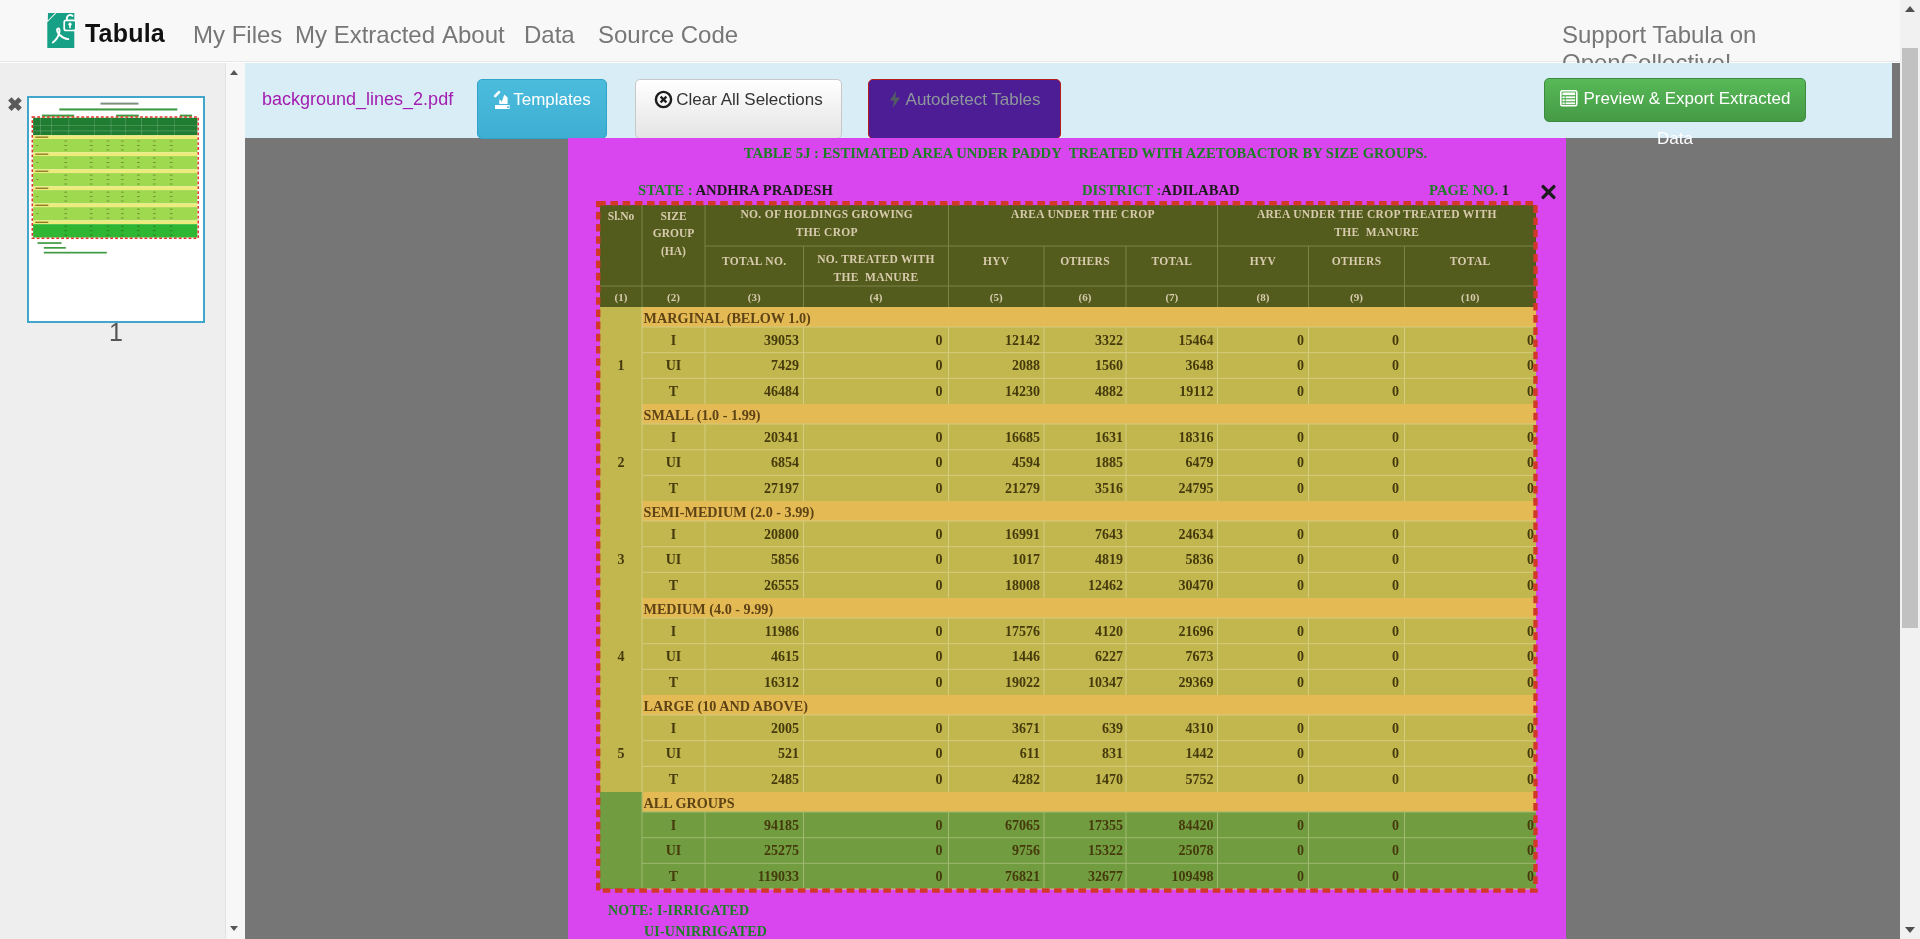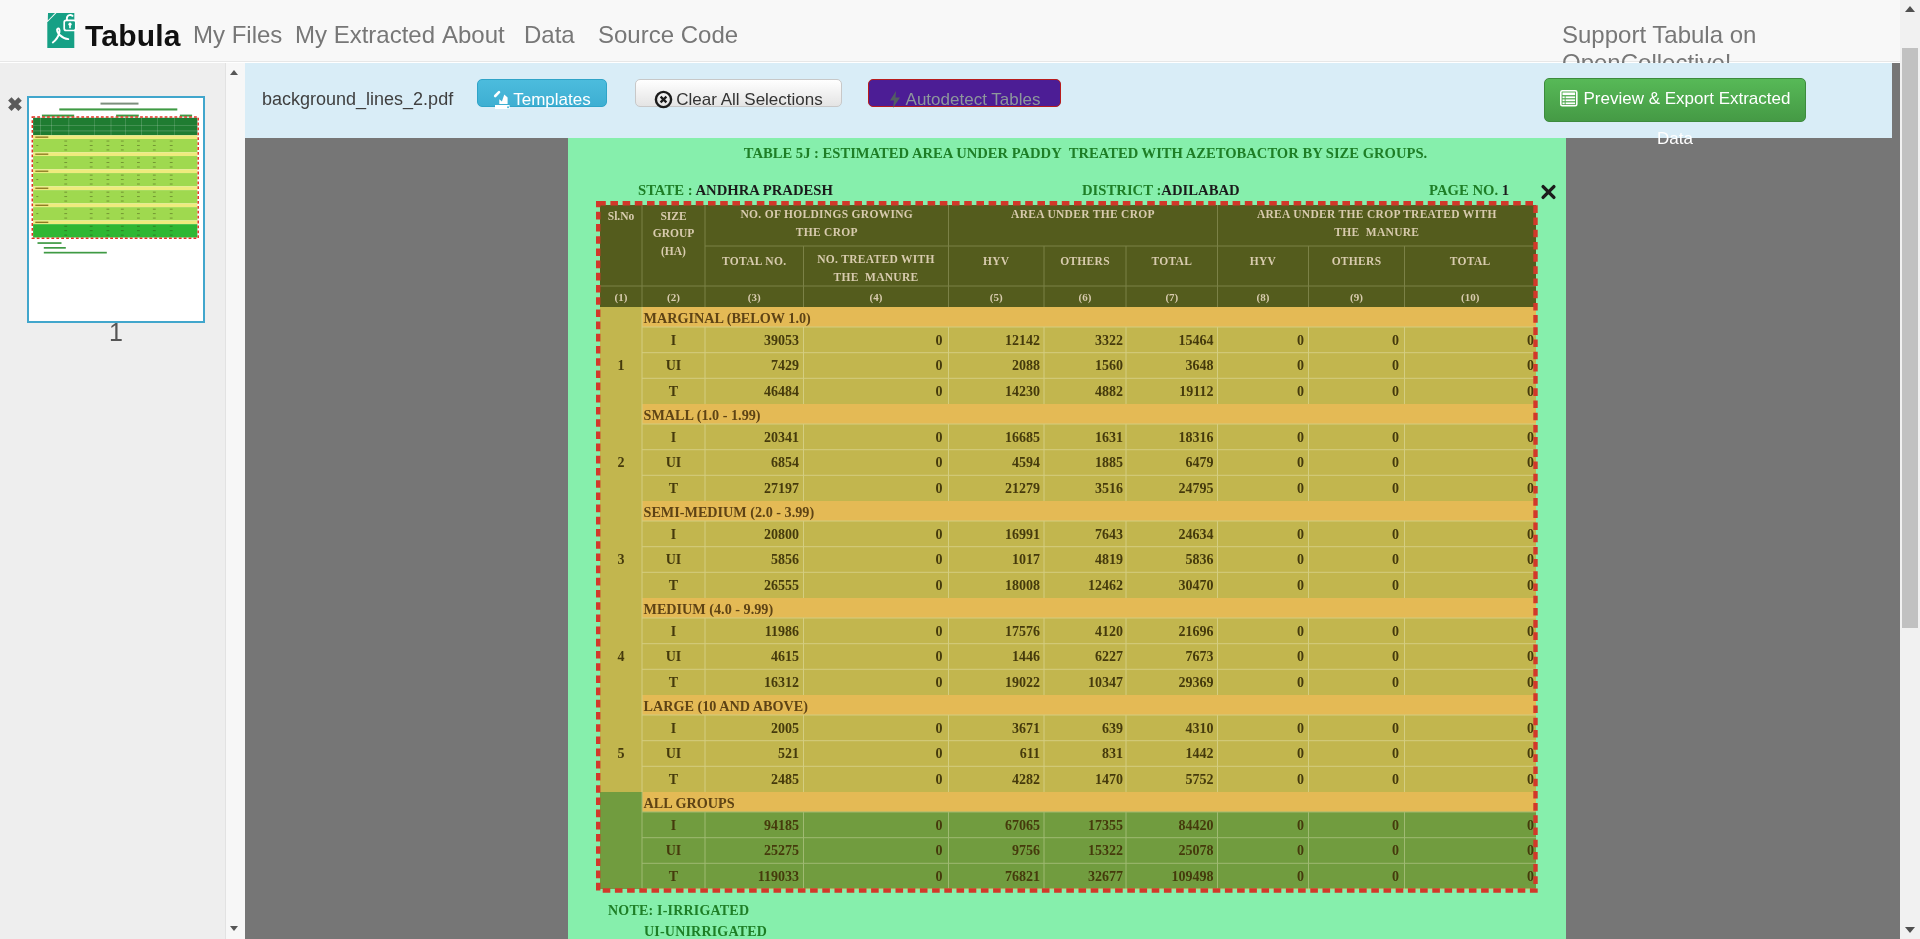--- a/index.html
+++ b/index.html
@@ -1,34 +1,34 @@
 <!DOCTYPE html>
 <html><head><meta charset="utf-8"><title>Tabula</title>
 <style>
 * { margin:0; padding:0; box-sizing:border-box; }
 html,body { width:1920px; height:939px; overflow:hidden; background:#fff;
   font-family:"Liberation Sans", sans-serif; position:relative; }
 .abs { position:absolute; }
 #nav { left:0; top:0; width:1900px; height:62px; background:#f8f8f8; border-bottom:1px solid #e7e7e7; }
-#brand { left:85px; top:19px; font-size:30px; font-weight:bold; color:#111; letter-spacing:0.2px; }
+#brand { left:85px; top:19px; font-size:25px; font-weight:bold; color:#111; letter-spacing:0.2px; }
 .navlink { top:21px; font-size:24px; color:#777; }
 #sidebar { left:0; top:63px; width:245px; height:876px; background:#eeeeee; }
 #sbtrack { left:225px; top:63px; width:20px; height:876px; background:#f7f7f7; border-left:1px solid #e2e2e2; }
 #thumbbox { left:27px; top:96px; width:178px; height:227px; background:#ffffff; border:2px solid #41a6cc; }
 #thumbx { left:7px; top:93px; font-size:19px; font-weight:bold; color:#5a5a5a; }
 #pagenum { left:27px; top:318px; width:178px; text-align:center; font-size:25px; color:#555; }
 #main { left:245px; top:63px; width:1655px; height:876px; background:#767676; }
 #toolbar { left:245px; top:63px; width:1647px; height:75px; background:#d9edf7; }
-#fname { left:262px; top:89px; font-size:18px; color:#404040; }
-.btn { position:absolute; top:79px; height:28px; border-radius:5px; font-size:17px; line-height:40px; text-align:center; }
+#fname { left:262px; top:89px; font-size:18px; color:#a21caf; }
+.btn { position:absolute; top:79px; height:60px; border-radius:5px; font-size:17px; line-height:40px; text-align:center; }
 #btn-templates { left:477px; width:130px; background:linear-gradient(#4cbcdd,#3eafd2); border:1px solid #2fa4c8; color:#fff; }
 #btn-clear { left:635px; width:207px; background:linear-gradient(#ffffff,#e4e4e4); border:1px solid #c8c8c8; color:#333; }
 #btn-auto { left:868px; width:193px; background:#4c1d95; border:1px solid #b91c1c; color:#8d979c; }
 #btn-export { left:1544px; top:78px; width:262px; height:44px; background:linear-gradient(#57b957,#459a45); border:1px solid #3d8b3d; color:#fff; }
-#page { left:568px; top:138px; width:998px; height:801px; background:#86efac; }
+#page { left:568px; top:138px; width:998px; height:801px; background:#d946ef; }
 #winsb { left:1900px; top:0; width:20px; height:939px; background:#f1f1f1; }
 #winthumb { left:1902px; top:48px; width:16px; height:580px; background:#c1c1c1; }
 .arrow { position:absolute; width:0; height:0; }
 </style></head>
 <body>
 <div class="abs" id="nav"></div>
 <svg width="31" height="37" viewBox="0 0 31 37" style="position:absolute;left:47px;top:12px">
 <path d="M9.5,1 H27.3 V36 H0.3 V10.2 Z" fill="#16a085"></path>
 <path d="M0.8,8.4 L8,1 L1,1 Z" fill="#16a085"></path>
 <g stroke="#ffffff" stroke-width="1.9" fill="none" stroke-linecap="round">

